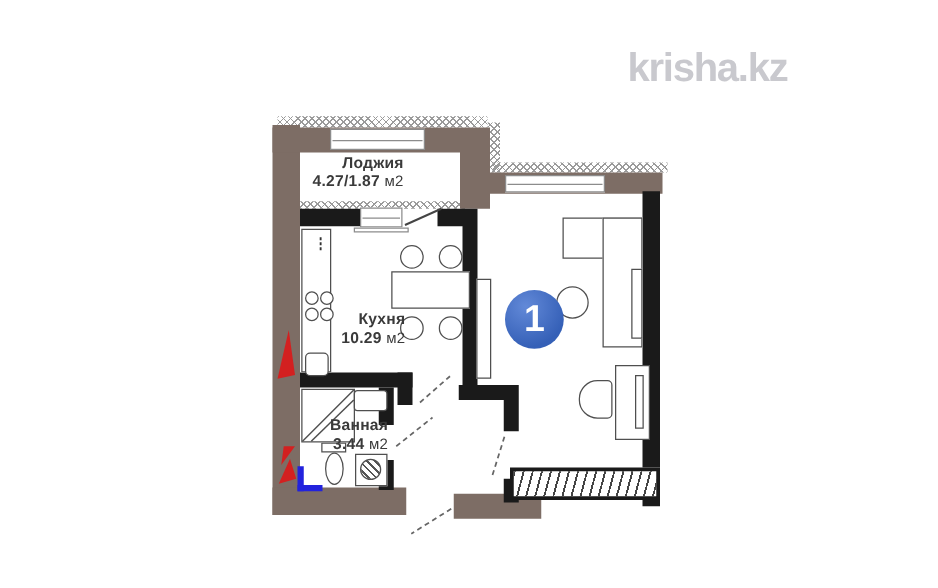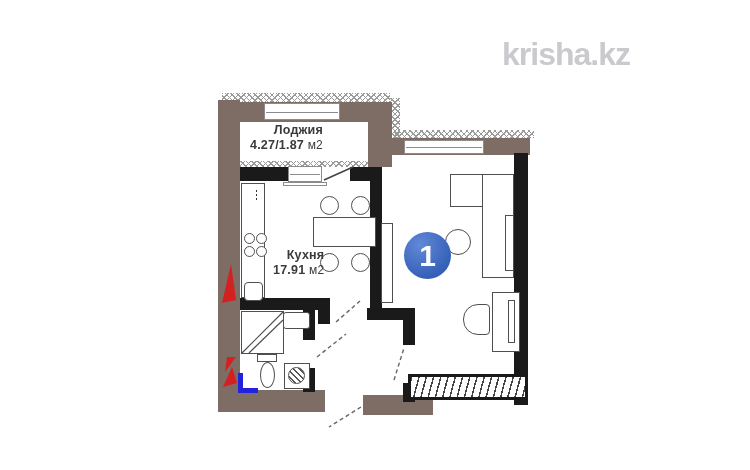--- a/index.html
+++ b/index.html
@@ -112,21 +112,25 @@
     <polygon fill="#d32020" points="223,387 237,383 232,367"></polygon>
     <polygon fill="#d32020" points="225,372 236,357 227,357"></polygon>
   </svg>
 
   <div class="label" style="left:250px;top:123px;">
     <span style="padding-left:9px;">Лоджия</span><br>
     <span>4.27/1.87</span> <span class="unit">м2</span>
   </div>
   <div class="label" style="left:273px;top:248px;">
     <span>Кухня</span><br>
-    <span>17.91</span> <span class="unit">м2</span>
+    <span>10.29</span> <span class="unit">м2</span>
+  </div>
+  <div class="label" style="left:264px;top:333px;">
+    <span>Ванная</span><br>
+    <span>3.44</span> <span class="unit">м2</span>
   </div>
 
   <div class="badge" style="left:404px;top:232px;width:47px;height:47px;font-size:30px;">
     <span>1</span>
   </div>
 
 </div>
 
 <div class="wm" style="left:502px;top:36px;"><span>krisha.kz</span></div>
 

